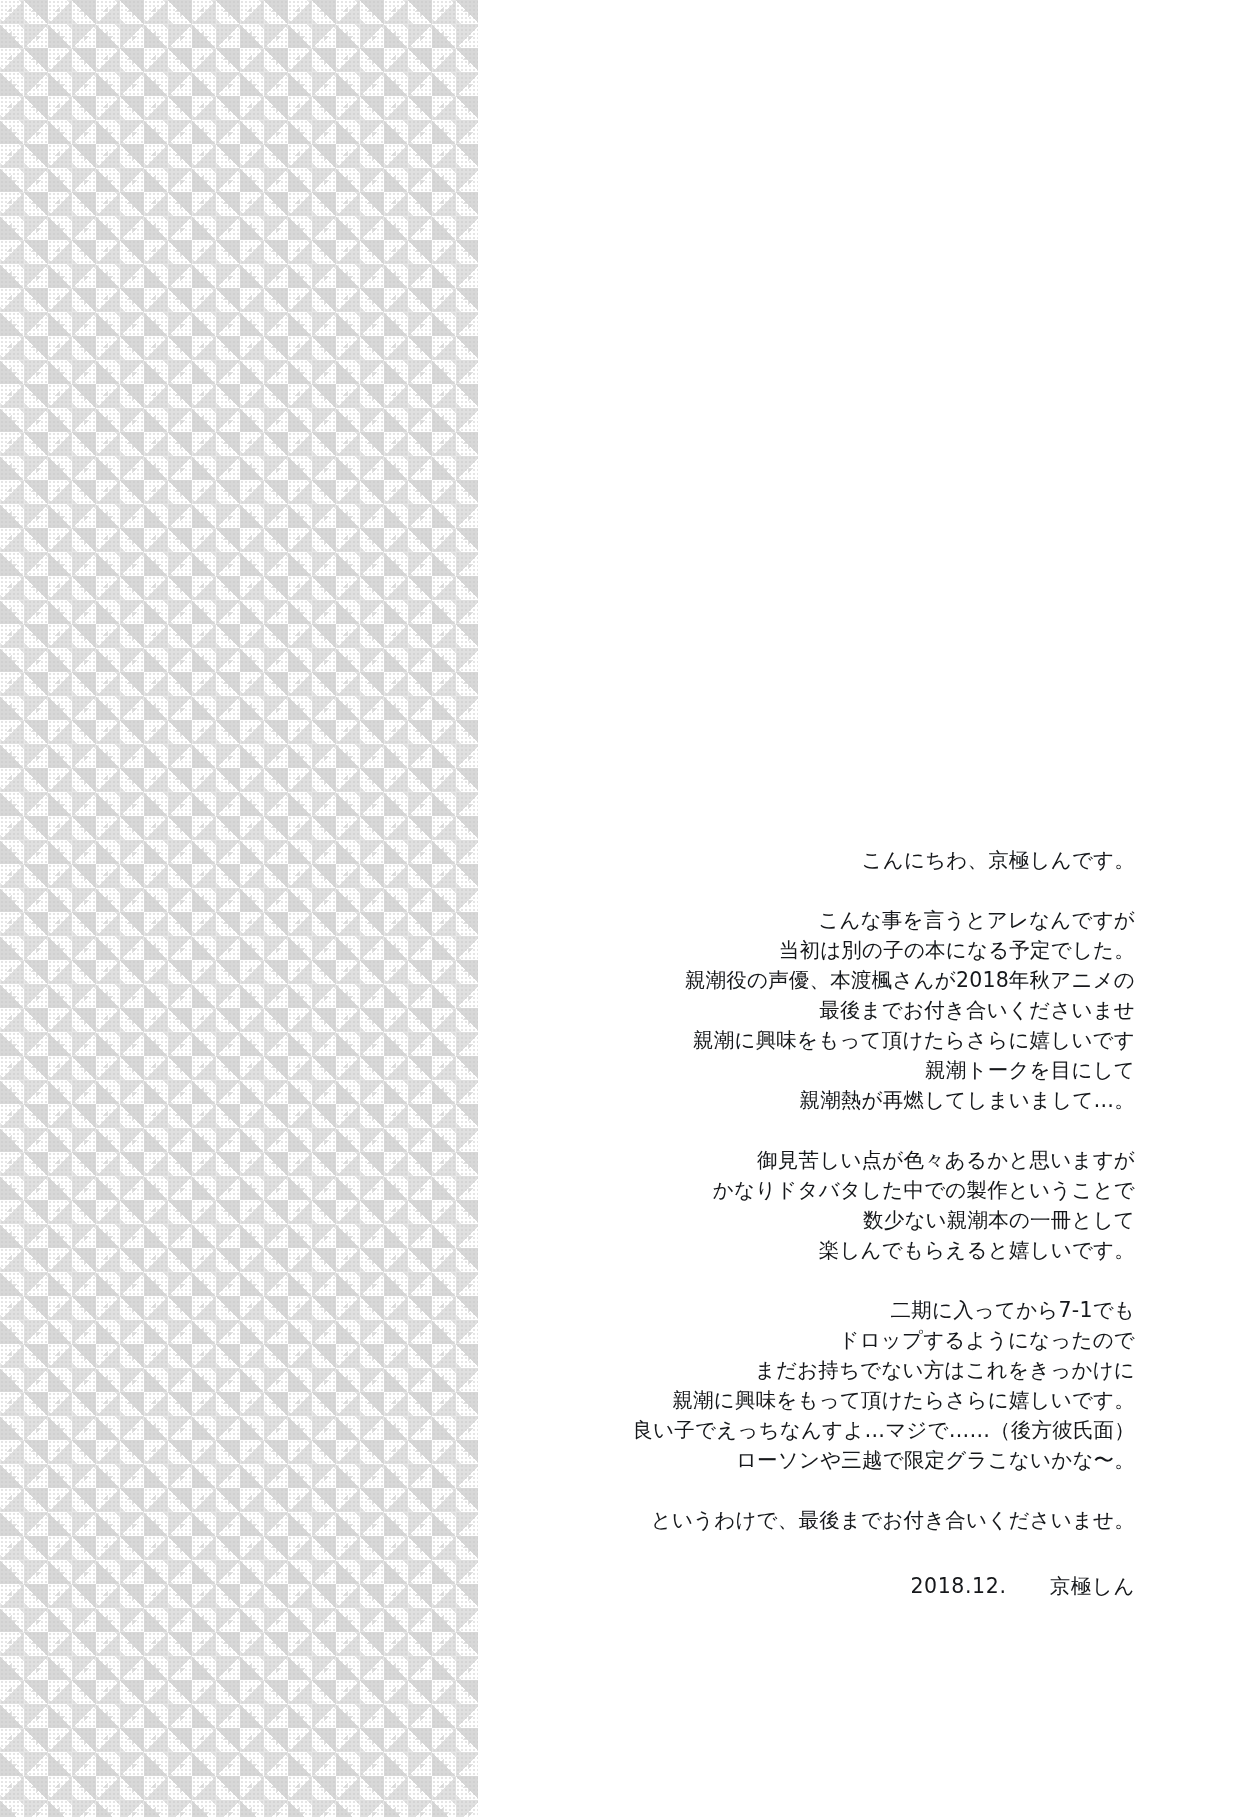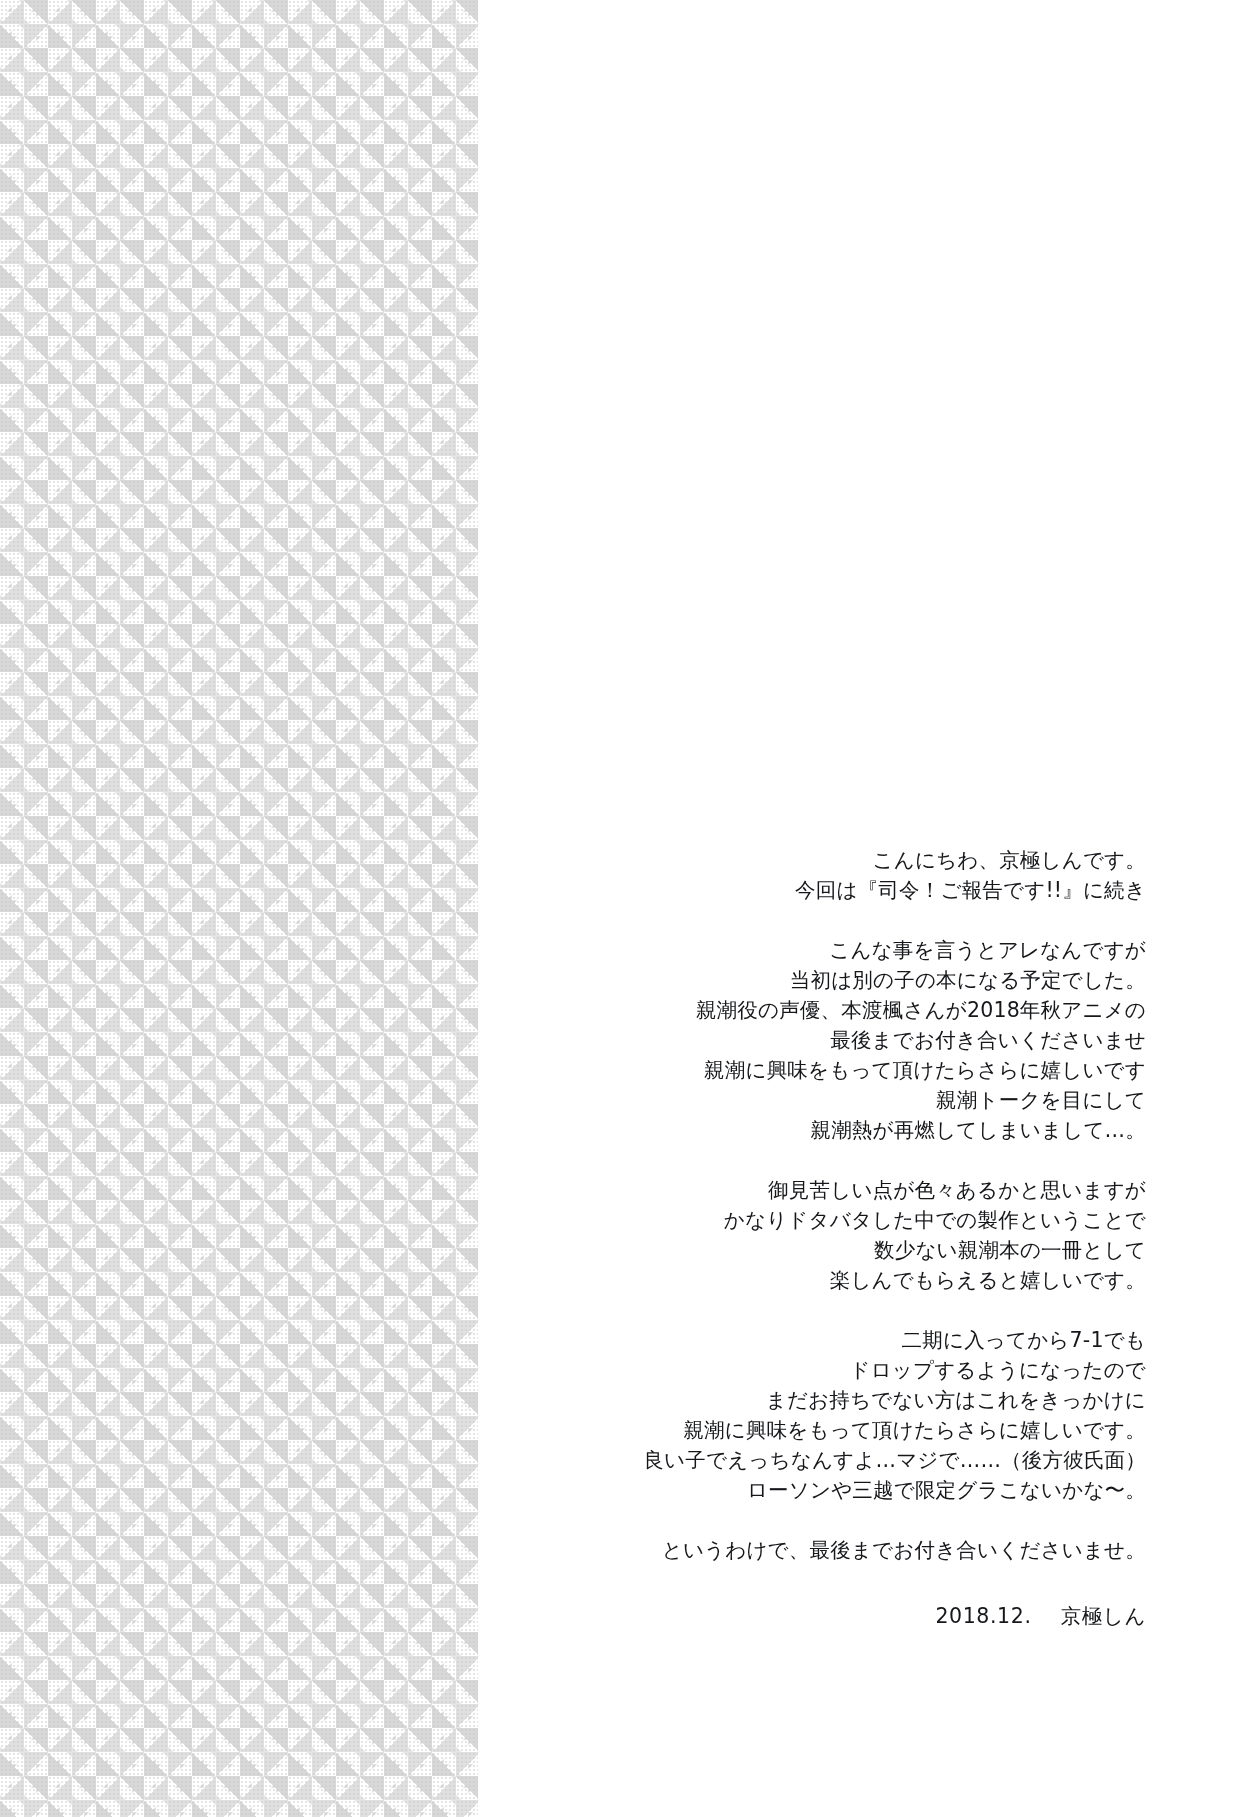--- a/index.html
+++ b/index.html
@@ -39,21 +39,21 @@
     position: absolute;
     inset: 0;
     background-image: radial-gradient(#999999 0.8px, transparent 0.9px);
     background-size: 4px 4px;
     opacity: 0.45;
   }
 
   
   .afterword {
     position: absolute;
-    left: 484px;
+    left: 473px;
     top: 845px;
     width: 700px;
     text-align: right;
     color: #15171a;
     font-family: "DejaVu Sans", "Liberation Sans", sans-serif;
     font-size: 20.5px;
     line-height: 30px;
     letter-spacing: 0.2px;
   }
   .afterword .para {
@@ -73,33 +73,32 @@
     margin-top: 4px;
     margin-bottom: 36px;
   }
   .signature {
     margin: 0;
     padding-right: 38px;
     font-size: 20.5px;
     letter-spacing: 0.6px;
   }
   .signature .sig-date {
-    margin-right: 22px;
+    margin-right: 36px;
   }
 </style>
 </head>
 <body>
 
 <div class="pattern-panel"></div>
 
 <div class="afterword">
 
   <p class="para">
     <span class="line">こんにちわ、京極しんです。</span>
-    <span class="line">今回は『司令！ご報告です!!』に続き</span>
   </p>
 
   <p class="para">
     <span class="line">こんな事を言うとアレなんですが</span>
     <span class="line">当初は別の子の本になる予定でした。</span>
     <span class="line">親潮役の声優、本渡楓さんが2018年秋アニメの</span>
     <span class="line">最後までお付き合いくださいませ</span>
     <span class="line">親潮に興味をもって頂けたらさらに嬉しいです</span>
     <span class="line">親潮トークを目にして</span>
     <span class="line">親潮熱が再燃してしまいまして…。</span>

